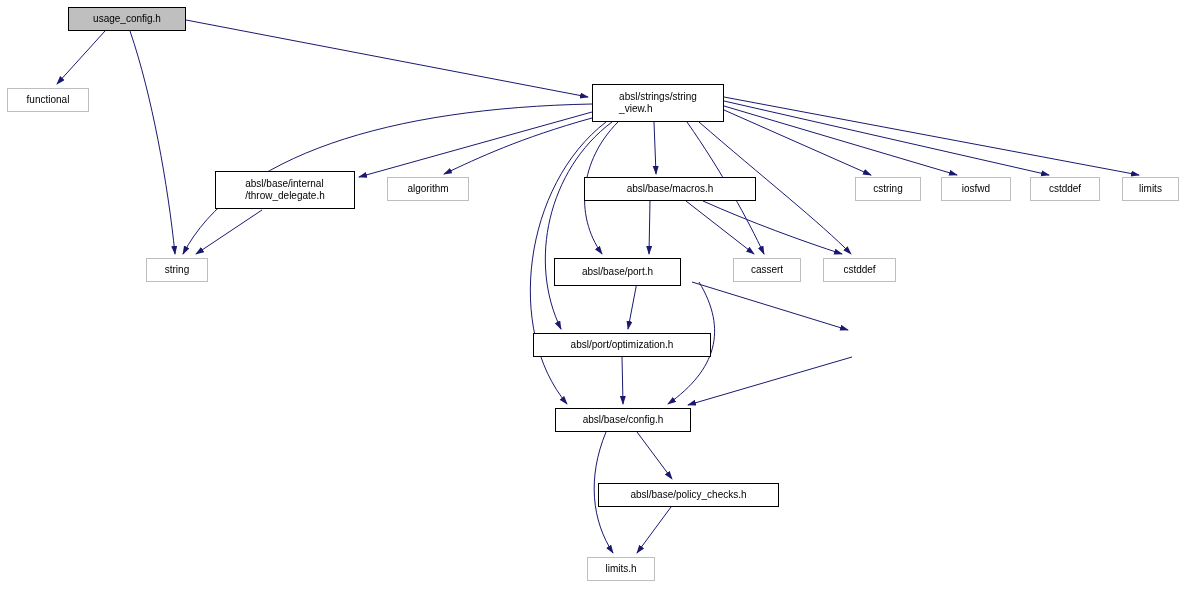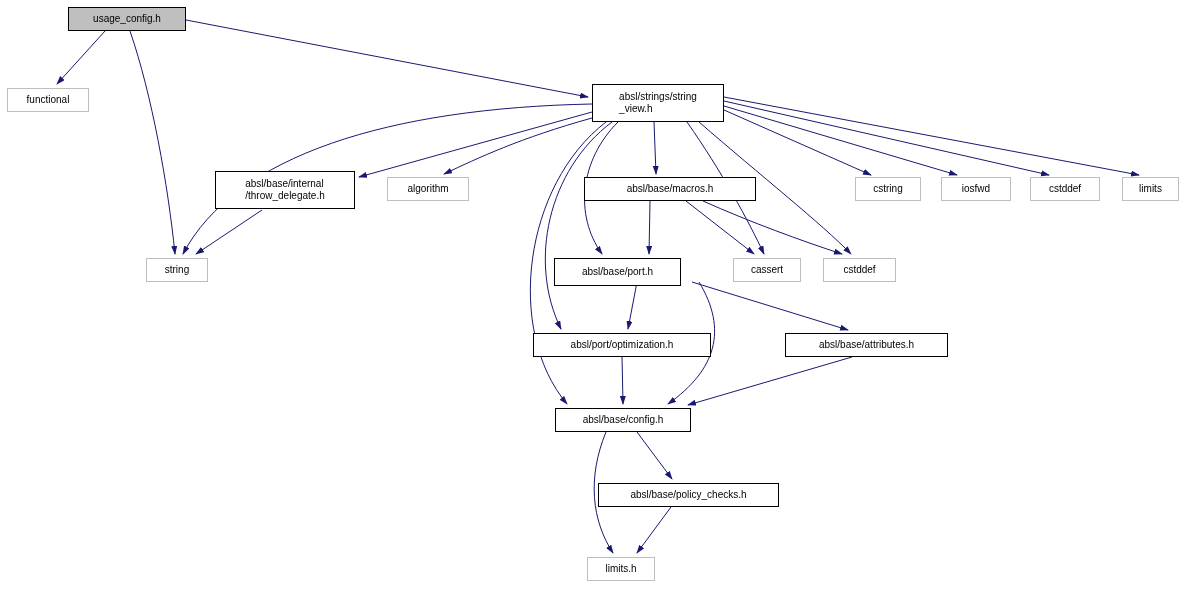--- a/index.html
+++ b/index.html
@@ -106,18 +106,17 @@
   <div class="node internal" id="n-macros">absl/base/macros.h</div>
   <div class="node system" id="n-cstring">cstring</div>
   <div class="node system" id="n-iosfwd">iosfwd</div>
   <div class="node system" id="n-iterator">cstddef</div>
   <div class="node system" id="n-limits">limits</div>
   <div class="node system" id="n-string">string</div>
   <div class="node internal" id="n-port">absl/base/port.h</div>
   <div class="node system" id="n-cassert">cassert</div>
   <div class="node system" id="n-cstddef">cstddef</div>
   <div class="node internal" id="n-optimization">absl/port/optimization.h</div>
-  <div class="node internal" id="n-attributes">absl/base/attributes.h</div>
   <div class="node internal" id="n-config">absl/base/config.h</div>
   <div class="node internal" id="n-policy_checks">absl/base/policy_checks.h</div>
   <div class="node system" id="n-limits_h">limits.h</div>
 
 </div>
 
 </body></html>

